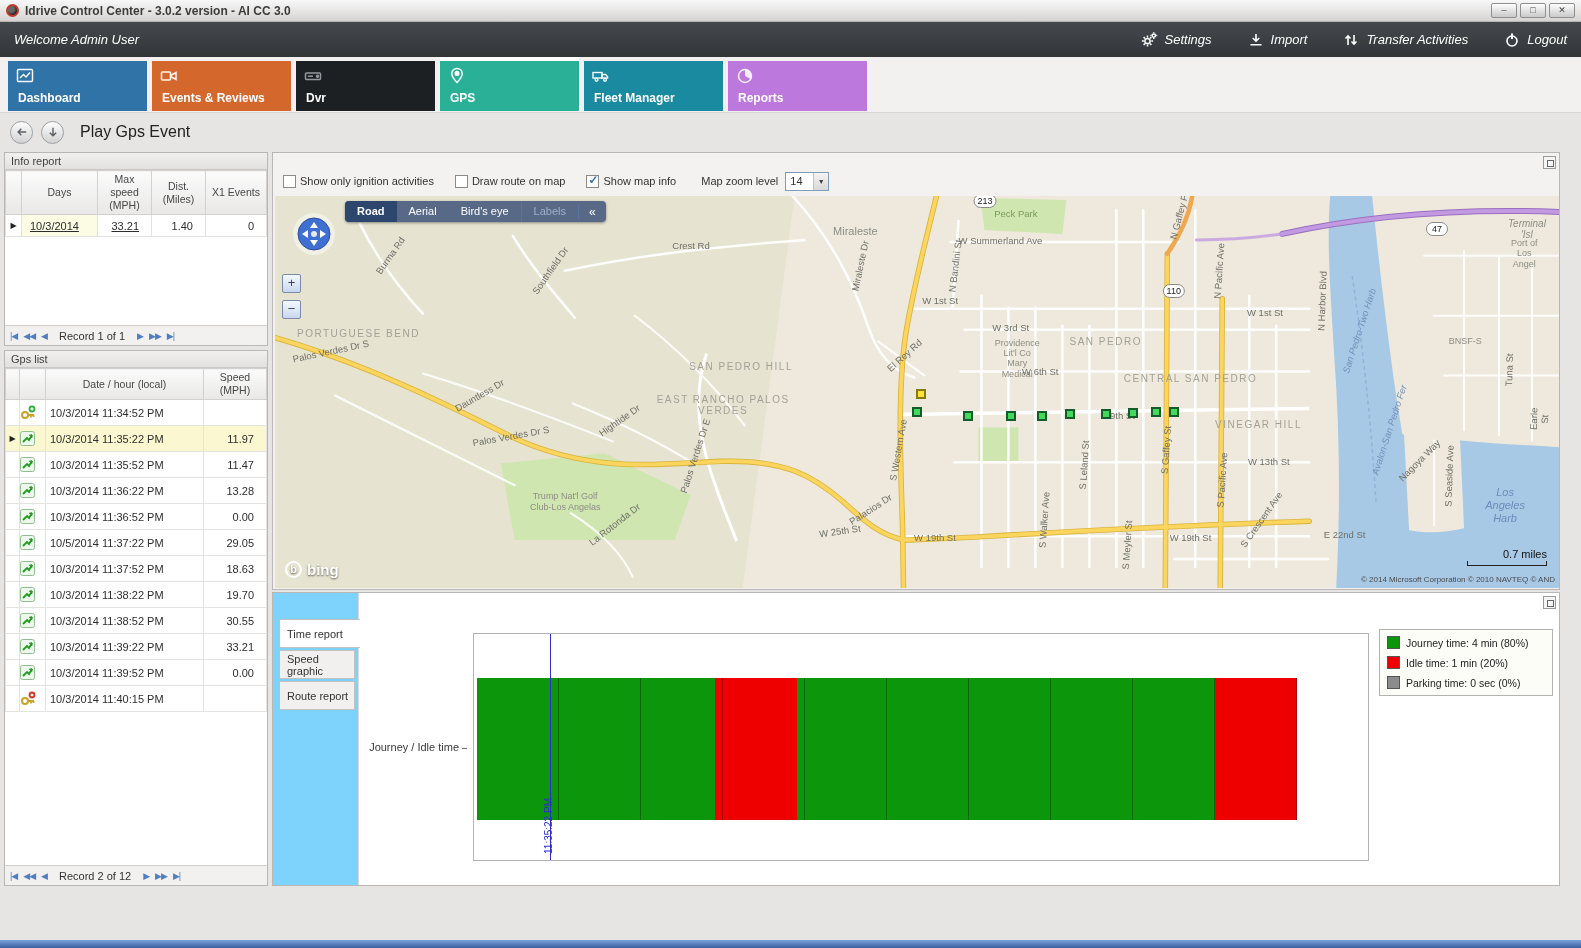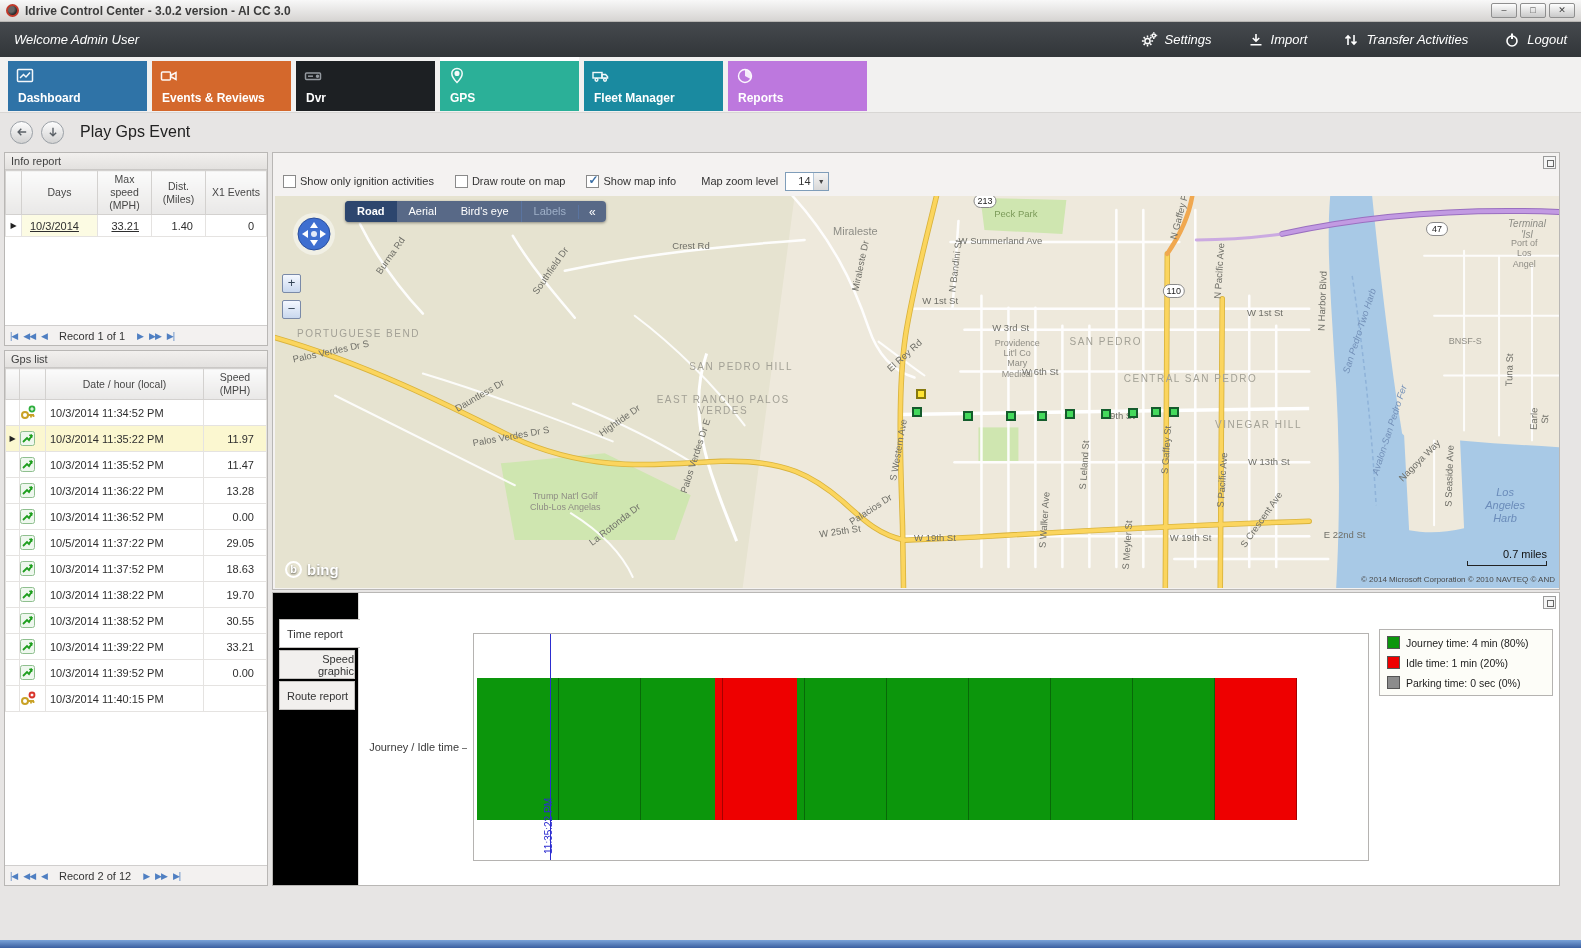--- a/index.html
+++ b/index.html
@@ -83,21 +83,21 @@
   
   .map-options { display:flex; align-items:center; height:26px; padding-left:10px; gap:7px;
     font-size:11px; color:#333; margin-top:15px; }
   .opt { display:flex; align-items:center; gap:4px; cursor:pointer; margin-right:14px; }
   .cb { width:13px; height:13px; border:1px solid #8a8a8a; background:#fff; position:relative; }
   .opt.checked .cb::after { content:"✓"; position:absolute; left:1px; top:-3px; font-size:12px;
     font-weight:bold; color:#3a6ea5; }
   .zoom-label { margin-left:4px; }
   .zoom-select { width:44px; height:19px; border:1px solid #7f9db9; background:#fff; display:flex;
     align-items:center; cursor:pointer; }
-  .zoom-select .val { flex:1; padding-left:4px; font-size:11px;margin-left:8px; }
+  .zoom-select .val { flex:1; padding-left:4px; font-size:11px; }
   .zoom-select .dd { width:15px; height:100%; background:linear-gradient(#f4f4f4,#d8d8d8);
     border-left:1px solid #b5c7d8; font-size:7px; color:#444; display:flex; align-items:center; justify-content:center; }
 
   #map { position:absolute; left:2px; top:43px; width:1284px; height:392px; background:#eee9dc; overflow:hidden; }
   #map-svg { position:absolute; inset:0; width:100%; height:100%; }
   .mlabel { position:absolute; transform:translate(-50%,-50%) rotate(var(--r,0deg));
     font-size:9.5px; color:#6f6f68; white-space:pre-line; text-align:center; pointer-events:none; line-height:1.15; }
   .mlabel.city   { font-size:11px; color:#8d8d86; }
   .mlabel.city-i { font-size:10px; color:#8d8d86; font-style:italic; }
   .mlabel.area   { font-size:10px; color:#a3a196; letter-spacing:1.5px; }
@@ -131,22 +131,22 @@
 
   .bing-logo { position:absolute; left:10px; bottom:10px; color:#fff; font-size:15px; font-weight:bold;
     display:flex; align-items:center; gap:5px; text-shadow:0 1px 2px rgba(0,0,0,.6); z-index:4; }
   .blogo { width:17px; height:17px; border:2px solid #fff; border-radius:50%; font-size:11px;
     line-height:13px; text-align:center; }
   .scale { position:absolute; right:12px; bottom:22px; font-size:11px; color:#111; text-align:right; z-index:4; }
   .scale-bar { width:80px; height:5px; border:1px solid #222; border-top:none; margin-top:1px; }
   .copyright { position:absolute; right:4px; bottom:4px; font-size:8px; color:#4a4a4a; z-index:4; }
 
   
-  .tabstrip { position:absolute; left:0; top:0; bottom:0; width:86px; background:#000000;
-    border-right:1px solid #dddbd9; padding-top:26px;text-align:right; }
+  .tabstrip { position:absolute; left:0; top:0; bottom:0; width:86px; background:#7dd3fc;
+    border-right:1px solid #dddbd9; padding-top:26px; }
   .vtab { margin:0 0 2px 6px; width:76px; height:29px; border:1px solid #c3c1bf; background:#f2f0ee;
     font-size:11px; color:#333; display:flex; align-items:center; padding-left:7px; cursor:pointer; }
   .vtab.active { background:#fff; width:81px; border-right:none; }
   .plot { position:absolute; left:200px; top:40px; width:896px; height:228px;
     border:1px solid #b5b3b1; background:#fff; }
   #bar-wrap { position:absolute; left:3px; top:44px; width:820px; height:142px; display:flex; }
   .seg { height:100%; }
   .grid-overlay { position:absolute; left:3px; top:44px; width:820px; height:142px;
     background:repeating-linear-gradient(to right, transparent 0 81px, rgba(0,0,0,.30) 81px 82px);
     pointer-events:none; }

